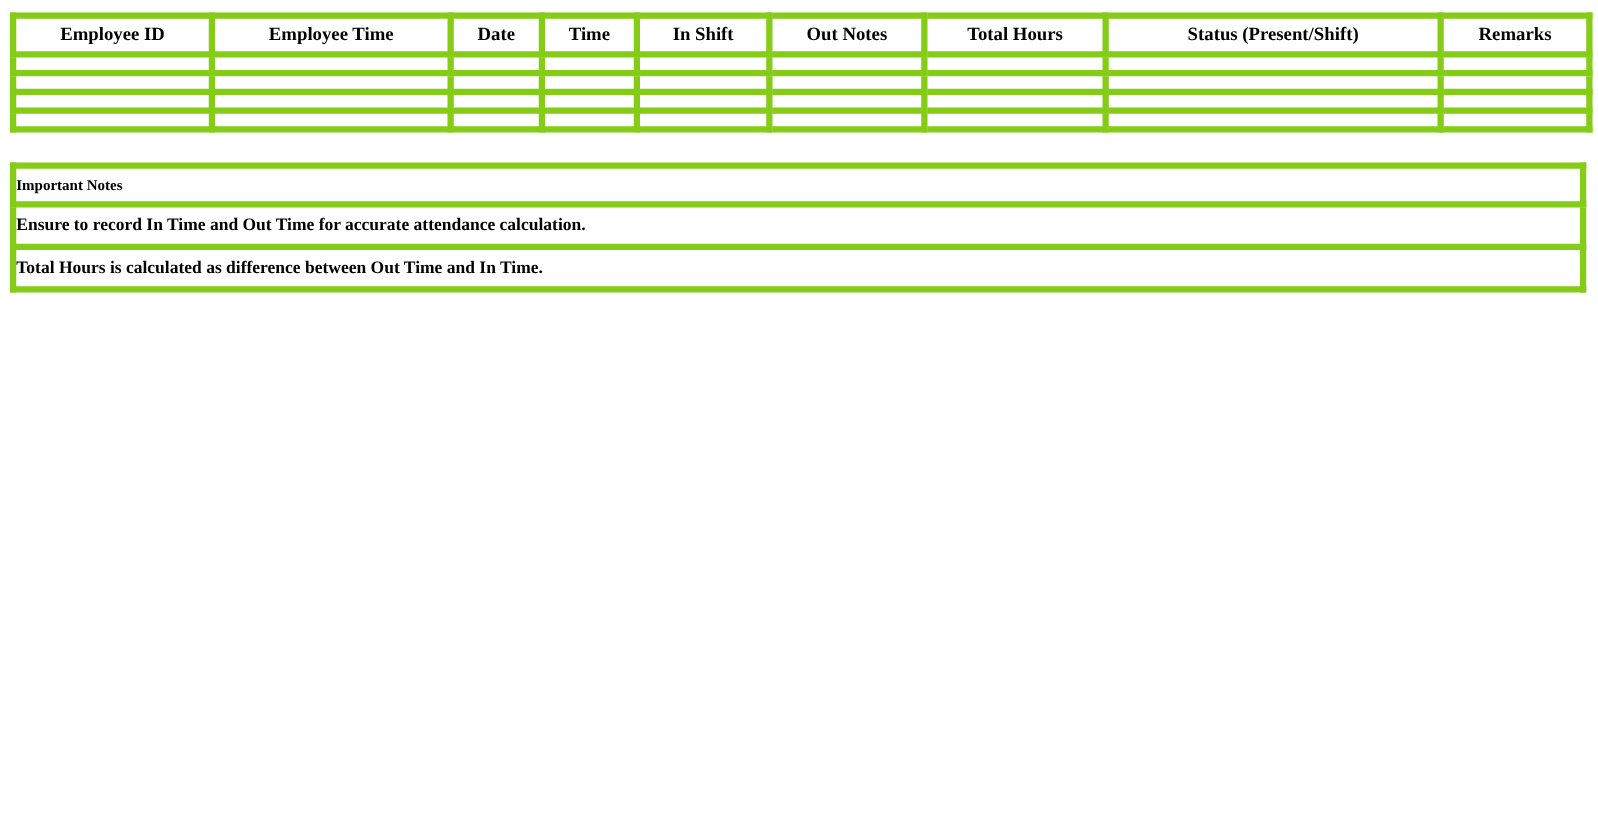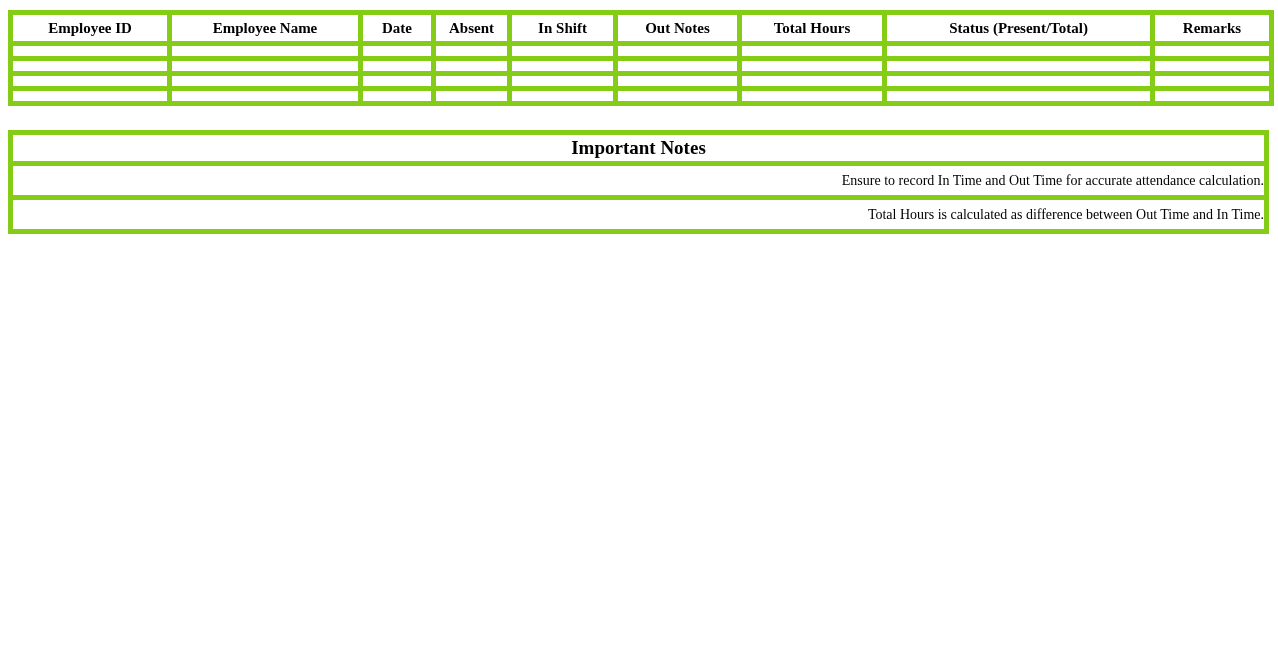--- a/index.html
+++ b/index.html
@@ -49,30 +49,30 @@
     font-size: 12px;
   }
   
   .notes-table {
     left: 8px;
     top: 130px;
     width: 1261px;
   }
   .notes-table th {
     height: 31px;
-    font-size: 19px;
+    font-size: 12px;
     font-weight: bold;
-    text-align: center;
+    text-align: left;
     vertical-align: middle;
   }
   .notes-table td {
     height: 34px;
     font-size: 14px;
-    font-weight: normal;
-    text-align: right;
+    font-weight: bold;
+    text-align: left;
     vertical-align: middle;
   }
 </style>
 </head>
 <body>
 
 <div class="page">
 
   <table class="attendance-table">
     <colgroup>
@@ -82,27 +82,27 @@
       <col style="width:76px">
       <col style="width:106px">
       <col style="width:124px">
       <col style="width:145px">
       <col style="width:268px">
       <col style="width:119px">
     </colgroup>
     <thead>
       <tr>
         <th>Employee ID</th>
-        <th>Employee Name</th>
+        <th>Employee Time</th>
         <th>Date</th>
-        <th>Absent</th>
+        <th>Time</th>
         <th>In Shift</th>
         <th>Out Notes</th>
         <th>Total Hours</th>
-        <th>Status (Present/Total)</th>
+        <th>Status (Present/Shift)</th>
         <th>Remarks</th>
       </tr>
     </thead>
     <tbody>
       <tr>
         <td></td>
           <td></td>
           <td></td>
           <td></td>
           <td></td>

